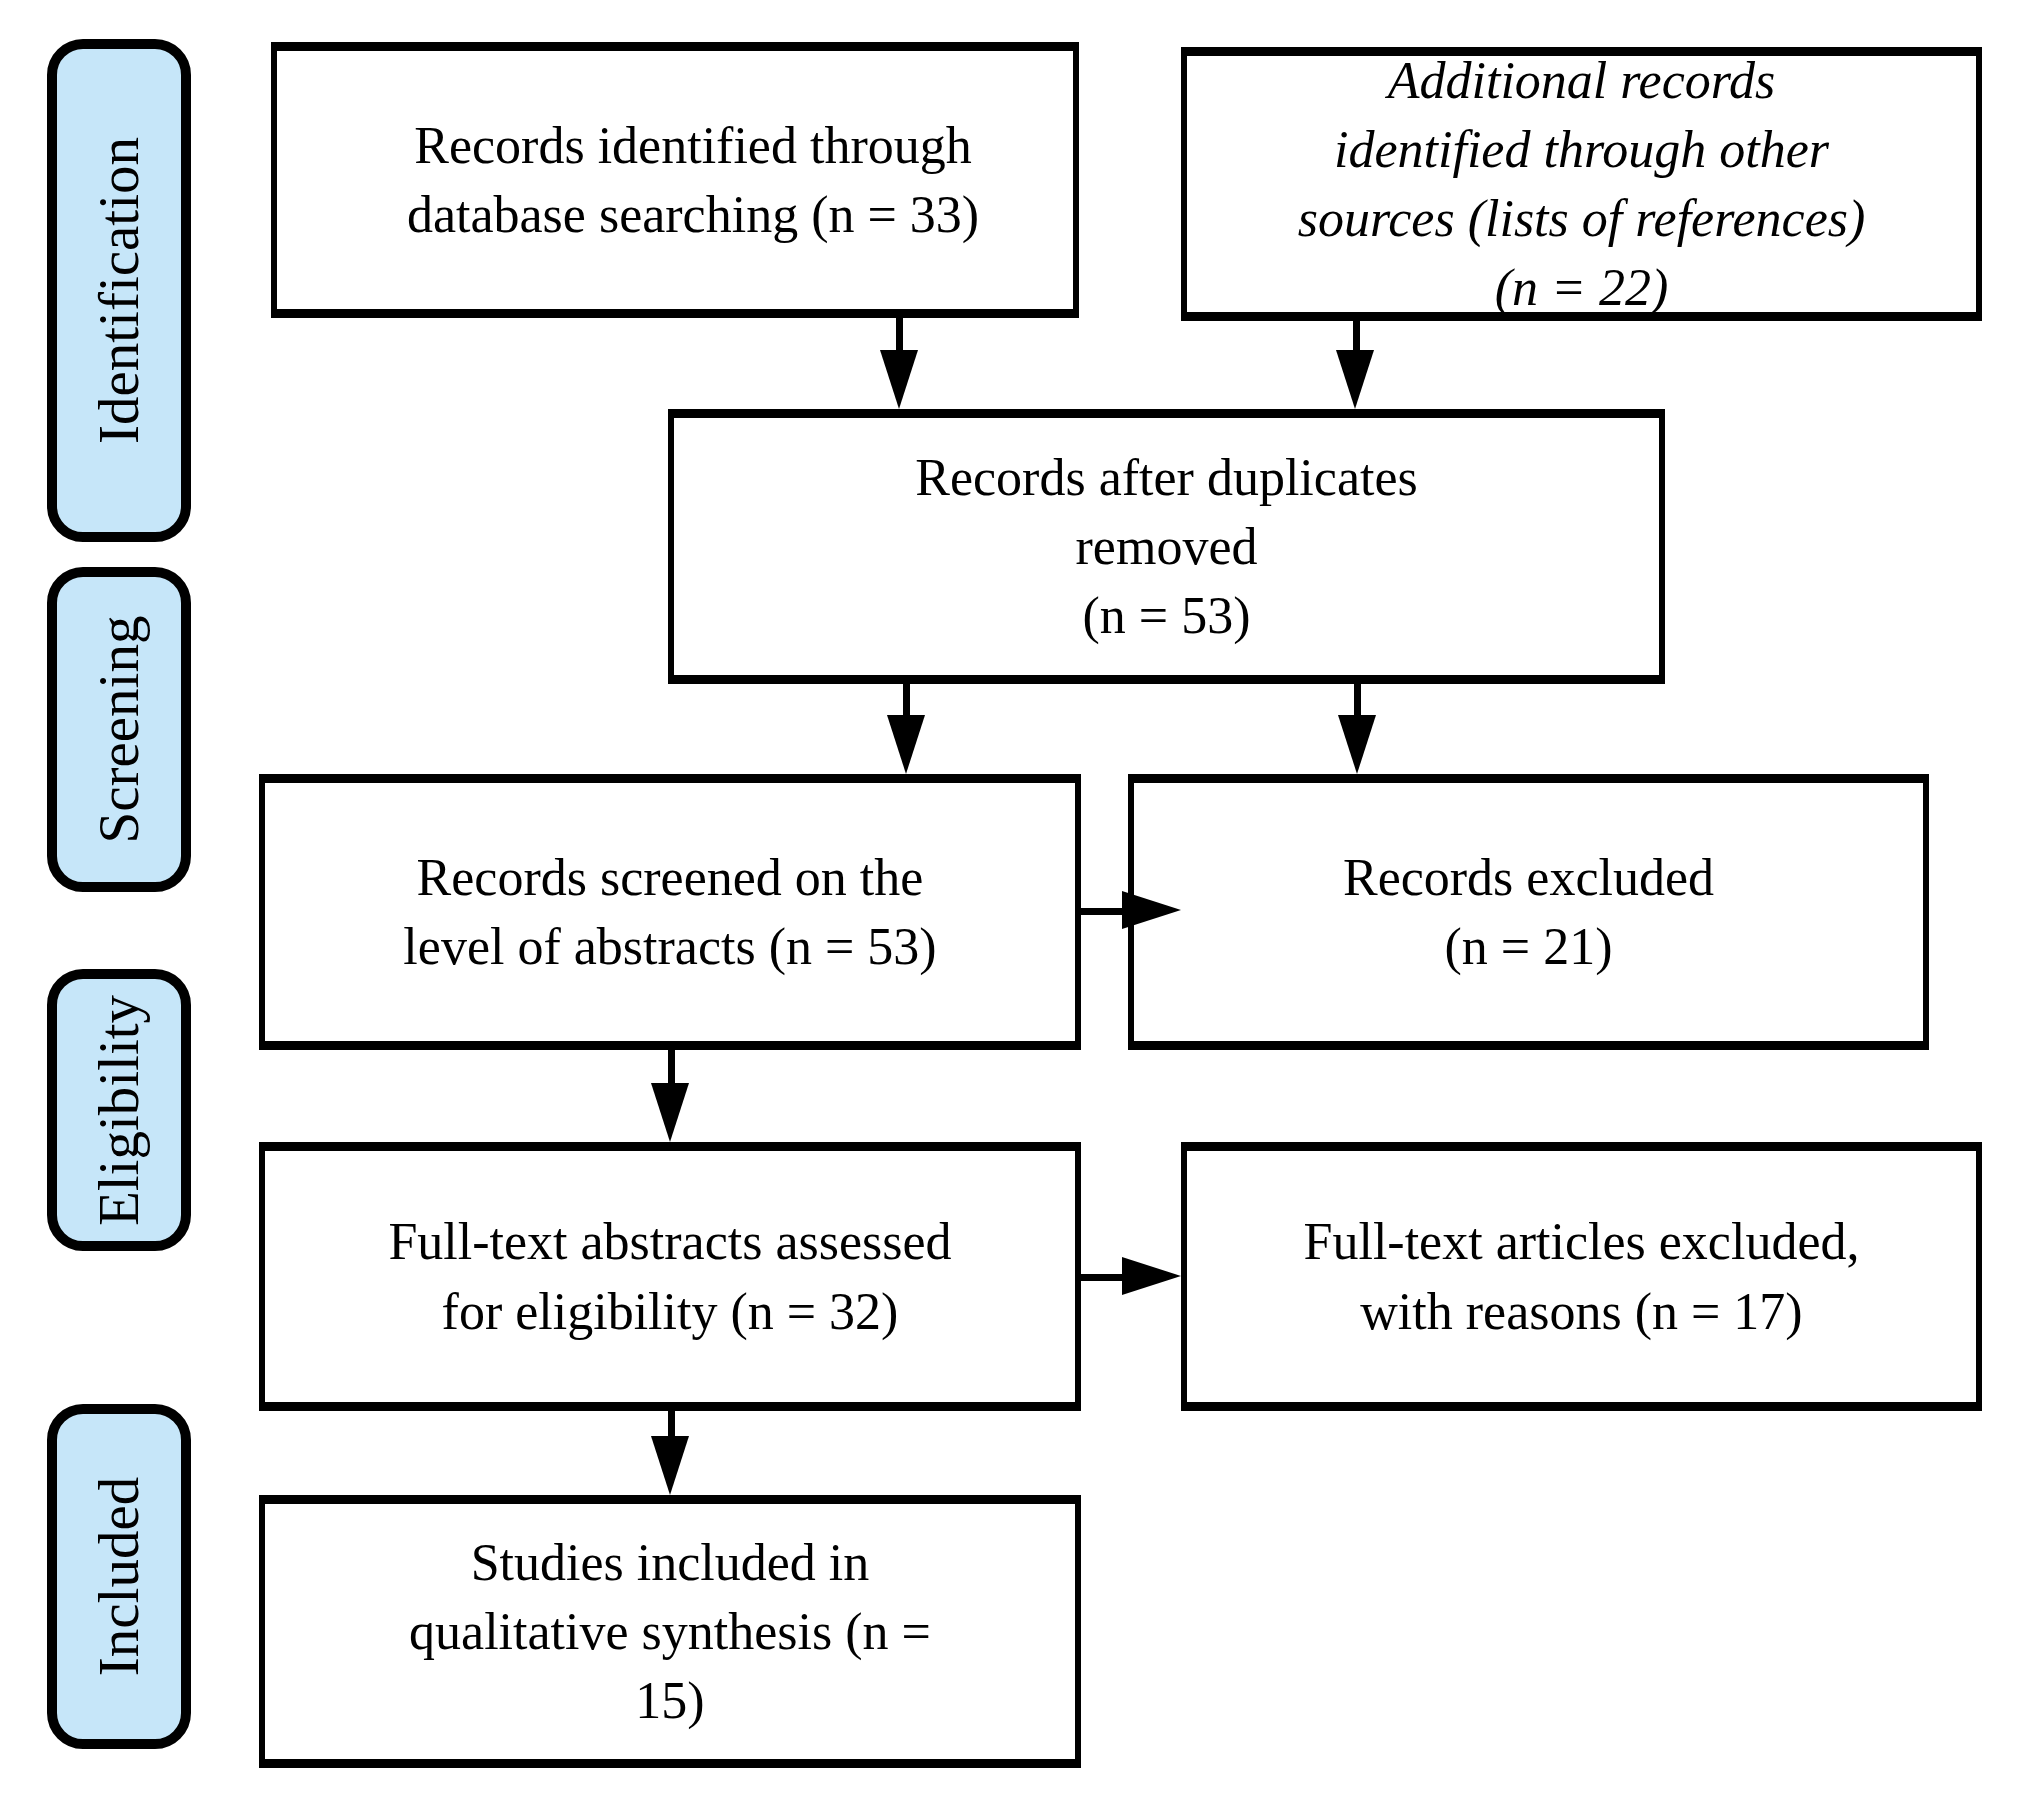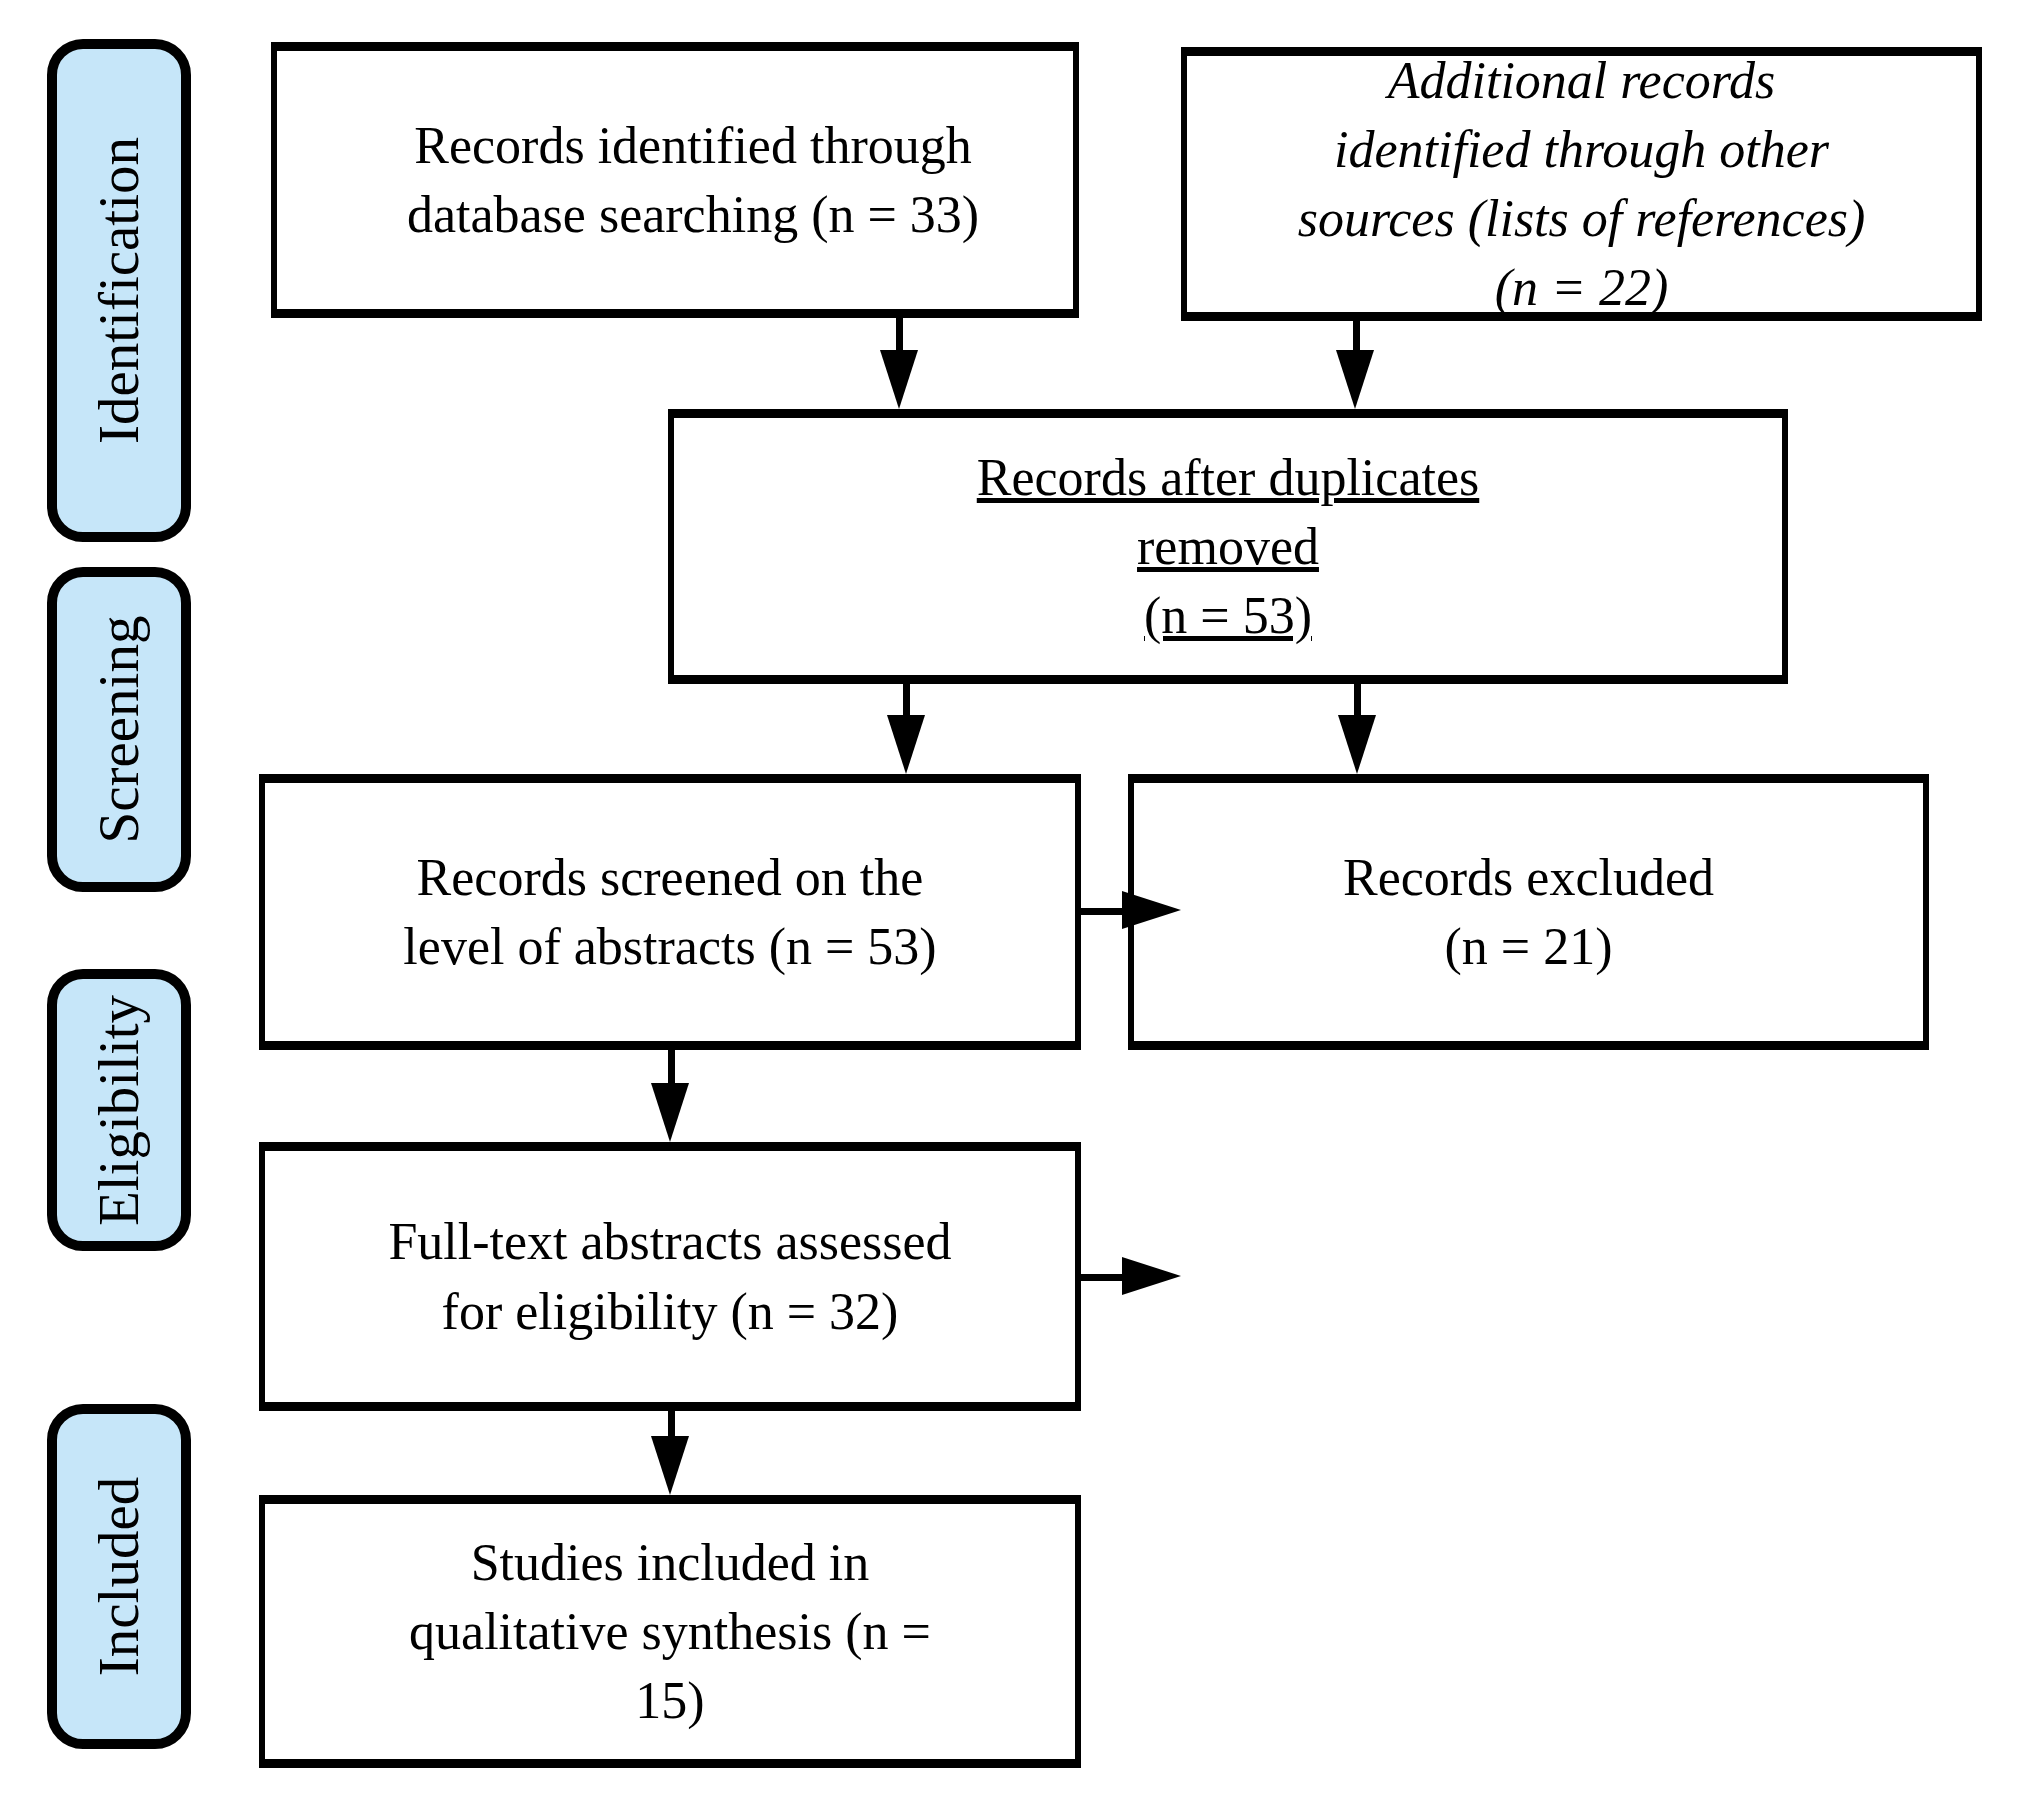--- a/index.html
+++ b/index.html
@@ -87,21 +87,21 @@
   </div>
   <div class="box" style="left:1181px;top:47px;width:801px;height:274px;font-style:italic;">
     <div class="lines">
       <div>Additional records</div>
       <div>identified through other</div>
       <div>sources (lists of references)</div>
       <div>(n = 22)</div>
     </div>
   </div>
 
-  <div class="box" style="left:668px;top:409px;width:1120px;height:275px;text-decoration:underline;">
+  <div class="box" style="left:668px;top:409px;width:997px;height:275px;">
     <div class="lines">
       <div>Records after duplicates</div>
       <div>removed</div>
       <div>(n = 53)</div>
     </div>
   </div>
 
   <div class="box" style="left:259px;top:774px;width:822px;height:276px;">
     <div class="lines">
       <div>Records screened on the</div>
@@ -112,20 +112,26 @@
     <div class="lines">
       <div>Records excluded</div>
       <div>(n = 21)</div>
     </div>
   </div>
 
   <div class="box" style="left:259px;top:1142px;width:822px;height:269px;">
     <div class="lines">
       <div>Full-text abstracts assessed</div>
       <div>for eligibility (n = 32)</div>
+    </div>
+  </div>
+  <div class="box" style="left:1181px;top:1142px;width:801px;height:269px;">
+    <div class="lines">
+      <div>Full-text articles excluded,</div>
+      <div>with reasons (n = 17)</div>
     </div>
   </div>
 
   <div class="box" style="left:259px;top:1495px;width:822px;height:273px;">
     <div class="lines">
       <div>Studies included in</div>
       <div>qualitative synthesis (n =</div>
       <div>15)</div>
     </div>
   </div>

